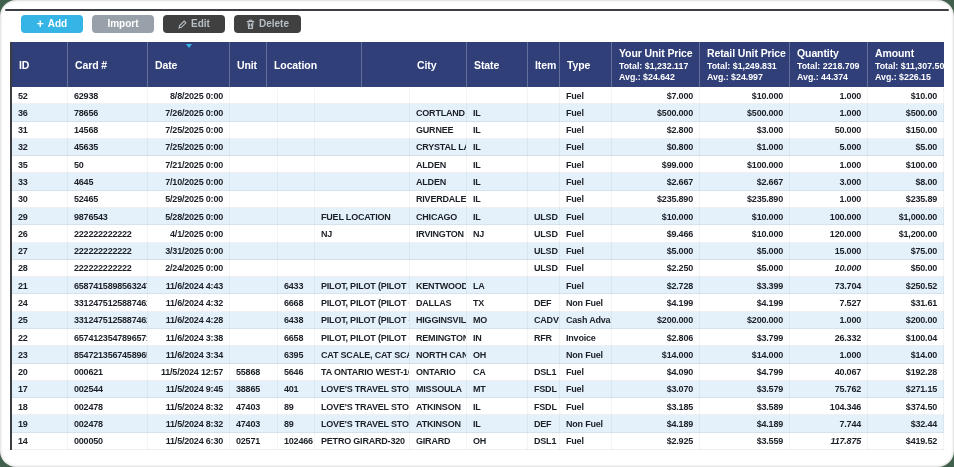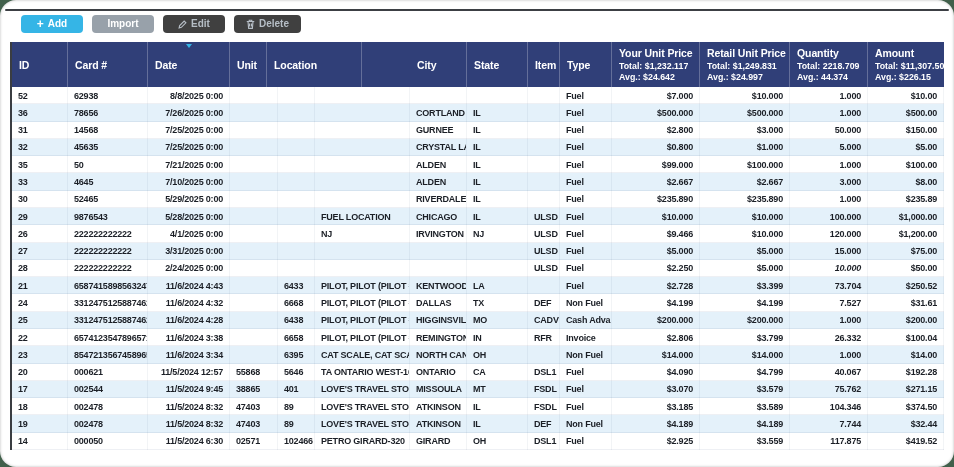--- a/index.html
+++ b/index.html
@@ -469,18 +469,18 @@
           <div class="tcell right" style="width: 82px;">11/5/2024 6:30</div>
           <div class="tcell" style="width: 48px;">02571</div>
           <div class="tcell" style="width: 37px;">102466</div>
           <div class="tcell" style="width: 95px;">PETRO GIRARD-320</div>
           <div class="tcell" style="width: 57px;">GIRARD</div>
           <div class="tcell" style="width: 61px;">OH</div>
           <div class="tcell" style="width: 32px;">DSL1</div>
           <div class="tcell" style="width: 52px;">Fuel</div>
           <div class="tcell right" style="width: 88px;">$2.925</div>
           <div class="tcell right" style="width: 90px;">$3.559</div>
-          <div class="tcell right" style="width: 78px;">117.875</div>
+          <div class="tcell right" style="width: 78px; font-style: italic;">117.875</div>
           <div class="tcell right" style="width: 76px;">$419.52</div>
         </div>
       </div>
   </div>
 </div>
 
 </body></html>

